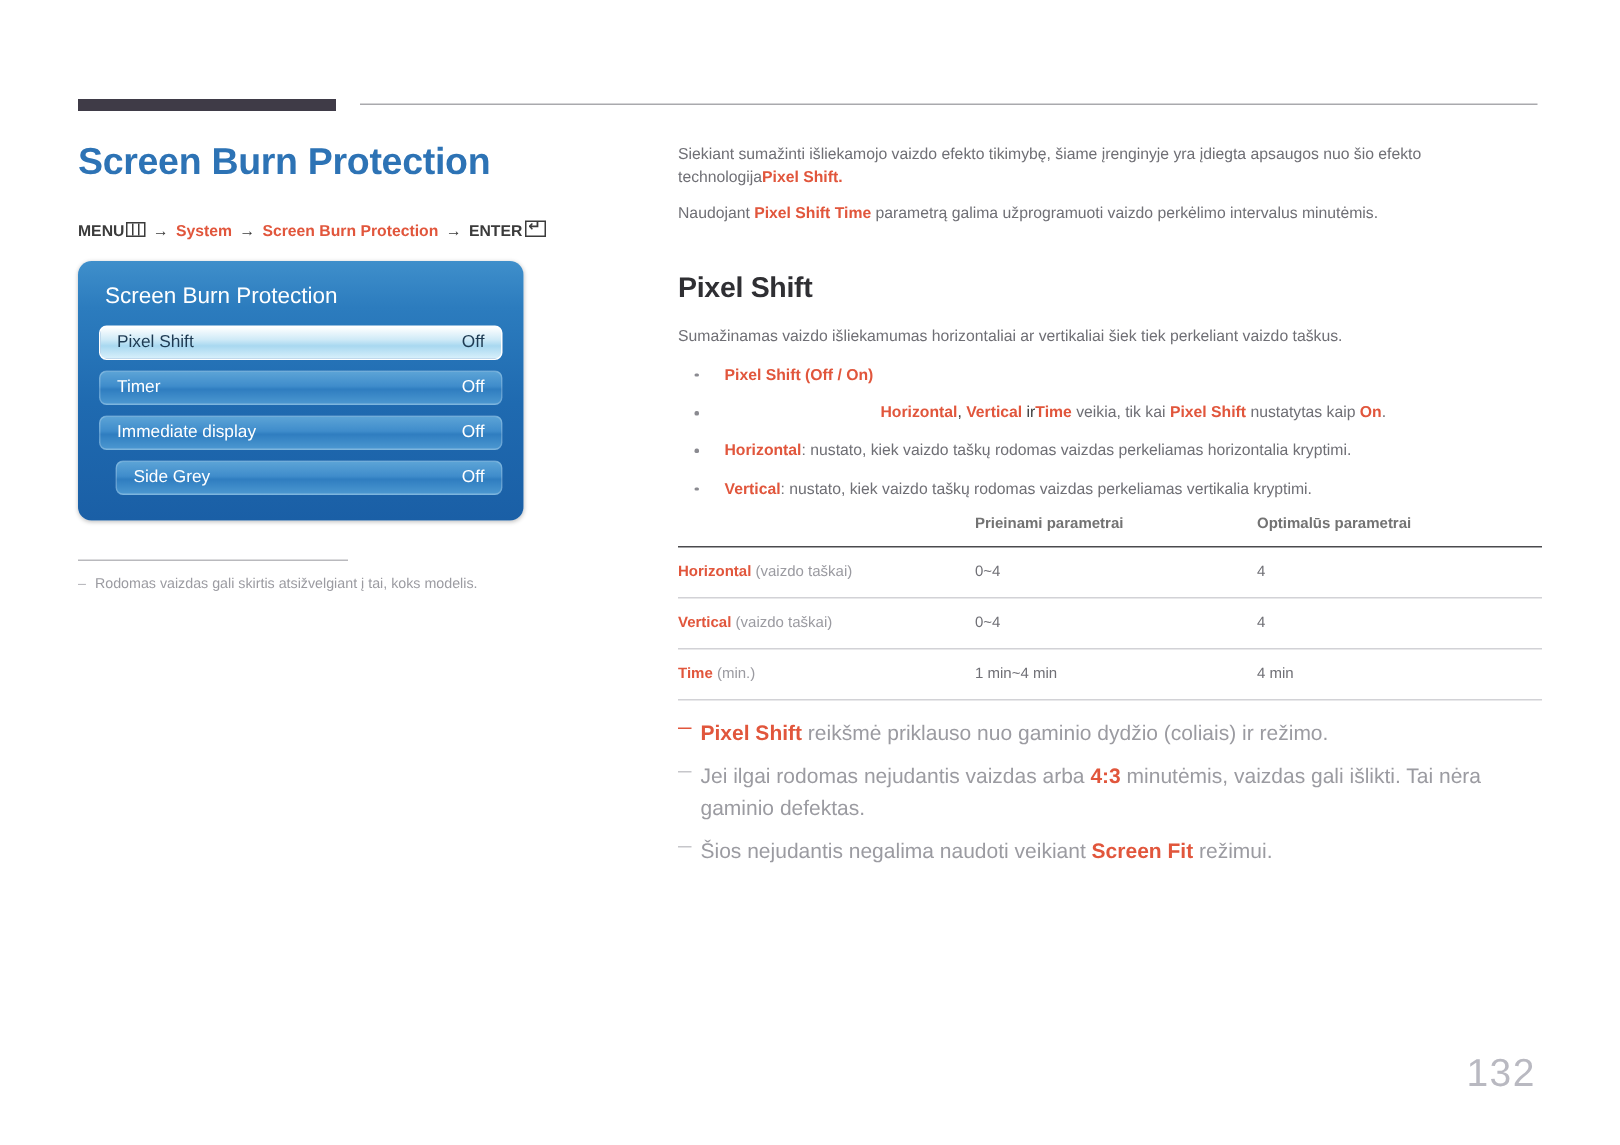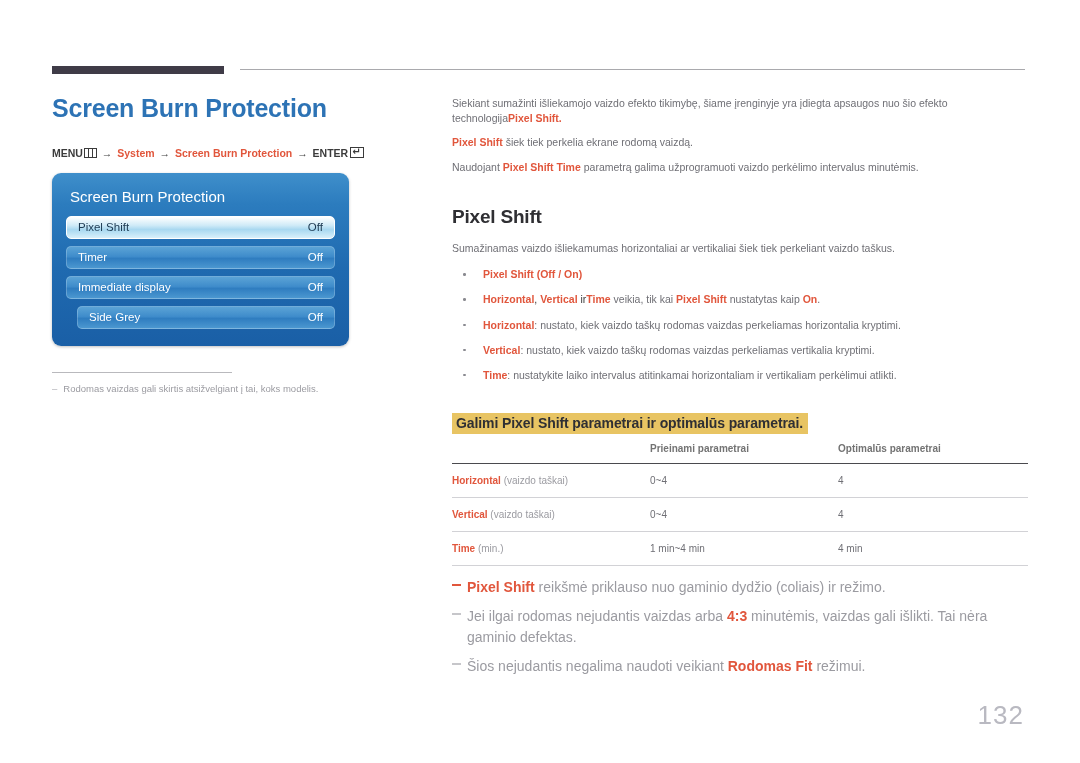--- a/index.html
+++ b/index.html
@@ -75,21 +75,21 @@
 
   ul.bullets{list-style:none;margin:0;padding:0;}
   ul.bullets>li{
     position:relative;padding-left:31px;font-size:10.5px;line-height:1.45;
     color:#6f6f75;margin-bottom:10px;
   }
   ul.bullets>li:before{
     content:"";position:absolute;left:11px;top:6px;width:2.5px;height:2.5px;
     background:#8a8a90;border-radius:50%;
   }
-  li.subnote{padding-left:44px;margin-bottom:10px;}
+  li.subnote{padding-left:44px;margin-bottom:10px;text-align:center;}
   li.subnote:before{
     content:"";position:absolute;left:26px;top:7px;width:9px;height:1.6px;
     background:#e1563c;border-radius:0;
   }
 
   .highlight-title{
     display:inline-block;background:#e8c463;color:#2f2f33;font-size:14px;font-weight:bold;
     padding:2px 5px 3px 4px;margin:20px 0 0 0;letter-spacing:-.1px;
   }
 
@@ -165,21 +165,20 @@
     <div class="note-line">
       <span class="dash">–</span>
       <span>Rodomas vaizdas gali skirtis atsižvelgiant į tai, koks modelis.</span>
     </div>
   </div>
 
   <div class="right-col">
 
     <div class="intro">
       <p><span>Siekiant sumažinti išliekamojo vaizdo efekto tikimybę, šiame įrenginyje yra įdiegta apsaugos nuo šio efekto technologija</span><span class="or">Pixel Shift</span><span class="or">.</span></p>
-      <p><span class="or">Pixel Shift</span><span> šiek tiek perkelia ekrane rodomą vaizdą.</span></p>
       <p><span>Naudojant </span><span class="or">Pixel Shift Time</span><span> parametrą galima užprogramuoti vaizdo perkėlimo intervalus minutėmis.</span></p>
     </div>
 
     <h2 class="section-title">Pixel Shift</h2>
     <p class="lead">Sumažinamas vaizdo išliekamumas horizontaliai ar vertikaliai šiek tiek perkeliant vaizdo taškus.</p>
 
     <ul class="bullets">
       <li>
         <span class="or">Pixel Shift</span><span class="or"> (Off / On)</span>
       </li>
@@ -187,26 +186,22 @@
       <li class="subnote">
         <span class="or">Horizontal</span><span class="dk">, </span><span class="or">Vertical</span><span class="dk"> ir</span><span class="or">Time</span><span> veikia, tik kai </span><span class="or">Pixel Shift</span><span> nustatytas kaip </span><span class="or">On</span><span>.</span>
       </li>
 
       <li>
         <span class="or">Horizontal</span><span>: nustato, kiek vaizdo taškų rodomas vaizdas perkeliamas horizontalia kryptimi.</span>
       </li>
       <li>
         <span class="or">Vertical</span><span>: nustato, kiek vaizdo taškų rodomas vaizdas perkeliamas vertikalia kryptimi.</span>
       </li>
-      <li>
-        <span class="or">Time</span><span>: nustatykite laiko intervalus atitinkamai horizontaliam ir vertikaliam perkėlimui atlikti.</span>
-      </li>
     </ul>
 
-    <div class="highlight-title">Galimi Pixel Shift parametrai ir optimalūs parametrai.</div>
 
     <table class="params">
       <thead>
         <tr>
           <th class="c0"></th>
           <th class="c1">Prieinami parametrai</th>
           <th>Optimalūs parametrai</th>
         </tr>
       </thead>
       <tbody>
@@ -224,18 +219,18 @@
           <td><span class="orb">Time</span><span class="unit"> (min.)</span></td>
           <td class="orb">1 min~4 min</td>
           <td class="orb">4 min</td>
         </tr>
       </tbody>
     </table>
 
     <div class="footnotes">
       <div class="fn orange-dash"><span class="or">Pixel Shift</span><span> reikšmė priklauso nuo gaminio dydžio (coliais) ir režimo.</span></div>
       <div class="fn"><span>Jei ilgai rodomas nejudantis vaizdas arba </span><span class="or">4:3</span><span> minutėmis, vaizdas gali išlikti. Tai nėra gaminio defektas.</span></div>
-      <div class="fn"><span>Šios nejudantis negalima naudoti veikiant </span><span class="or">Rodomas Fit</span><span> režimui.</span></div>
+      <div class="fn"><span>Šios nejudantis negalima naudoti veikiant </span><span class="or">Screen Fit</span><span> režimui.</span></div>
     </div>
   </div>
 
   <div class="page-num">132</div>
 </div>
 
 </body></html>

